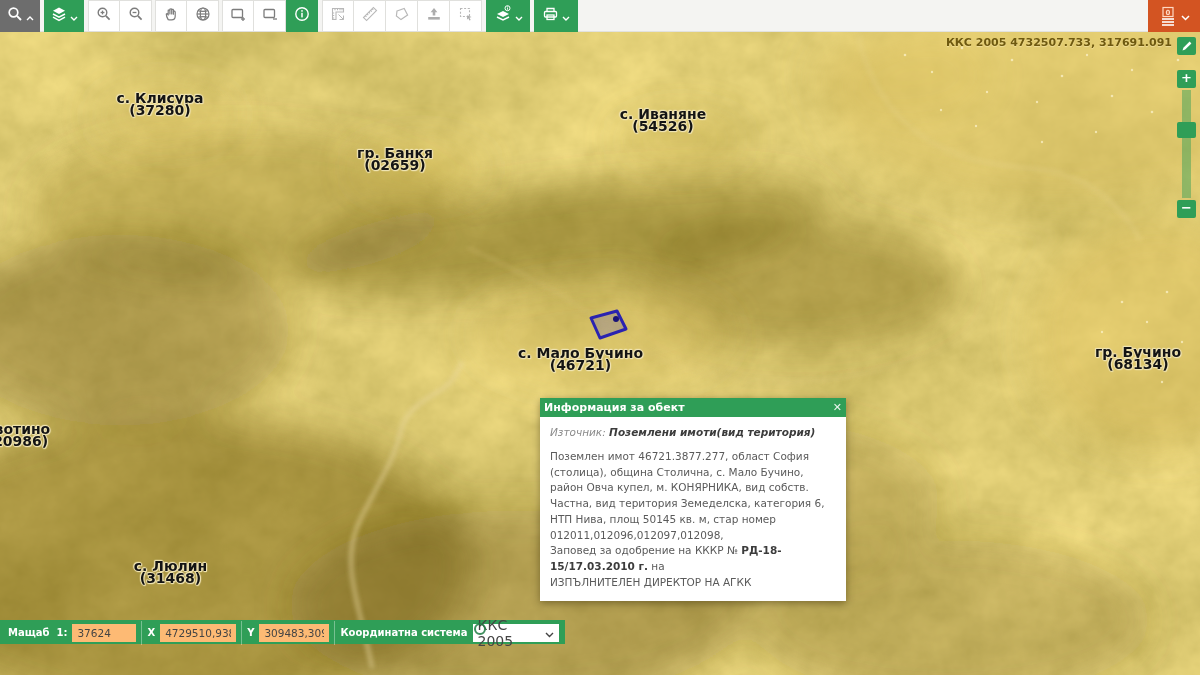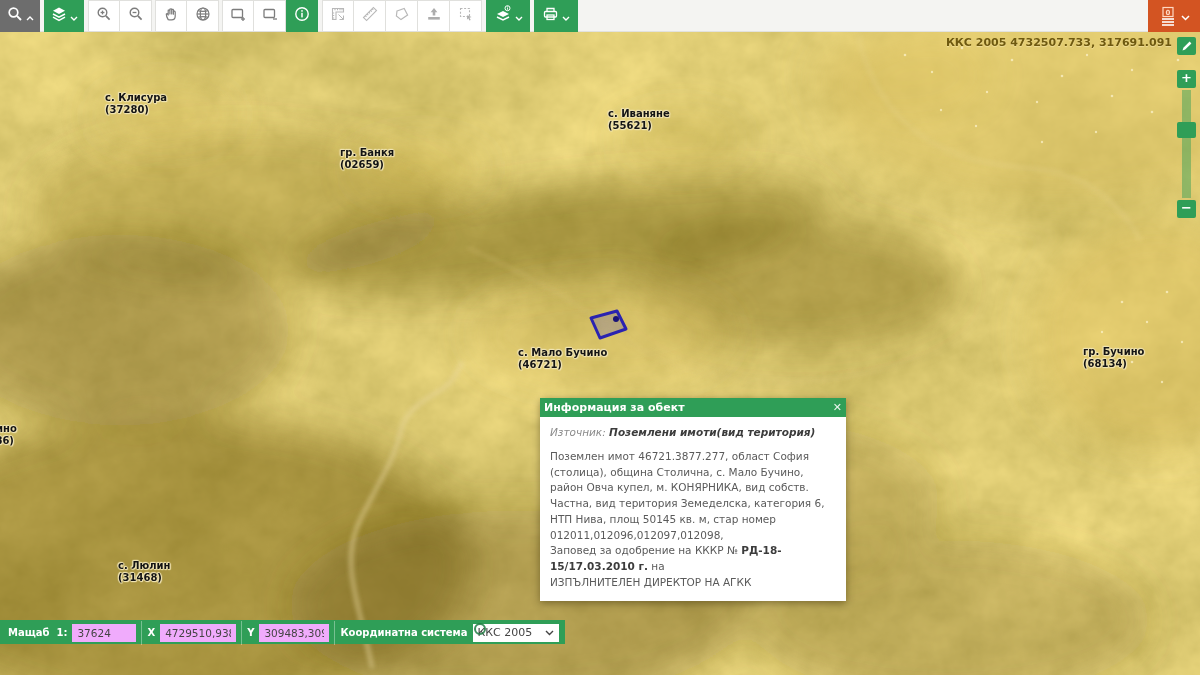--- a/index.html
+++ b/index.html
@@ -1,21 +1,21 @@
 <!DOCTYPE html>
 <html><head>
 <meta charset="utf-8">
 <style>
   * { margin:0; padding:0; box-sizing:border-box; }
   html,body { width:1200px; height:675px; overflow:hidden; font-family:"DejaVu Sans","Liberation Sans",sans-serif; }
   .app { position:relative; width:1200px; height:675px; background:#b3922b; overflow:hidden; }
 
   
   #mapsvg { position:absolute; left:0; top:0; }
-  .map-label { position:absolute; font-size:10px; font-weight:bold; color:#141414; line-height:12px; white-space:nowrap; pointer-events:none;
+  .map-label { position:absolute; text-align:center; font-size:14px; font-weight:bold; color:#141414; line-height:12px; white-space:nowrap; pointer-events:none;
     text-shadow:-1px 0 1px #efe3b4, 1px 0 1px #efe3b4, 0 -1px 1px #efe3b4, 0 1px 1px #efe3b4, 1px 1px 1px #efe3b4, -1px -1px 1px #efe3b4; }
   .coords-display { position:absolute; top:36px; right:28px; font-size:11px; font-weight:bold; color:#6e5910; text-shadow:0 1px 1px rgba(255,244,200,.5);margin-left:24px; }
 
   
   .toolbar { position:absolute; left:0; top:0; width:1200px; height:32px; background:#f4f4f2; border-bottom:1px solid #e2e2df; display:flex; align-items:center; }
   .tbtn { width:32px; height:32px; background:#fff; border:1px solid #e0e0dd; display:flex; align-items:center; justify-content:center; cursor:pointer; flex:0 0 auto; }
   .tbtn + .tbtn { border-left:none; }
   .tbtn.wide { width:44px; gap:3px; }
   .tbtn.dark { background:#6d6d6d; border-color:#6d6d6d; width:40px; gap:3px; }
   .tbtn.green { background:#2f9e57; border-color:#2f9e57; }
@@ -35,22 +35,22 @@
   .popup-header { background:#2f9e57; color:#fff; font-size:11px; font-weight:bold; padding:3px 4px; display:flex; align-items:center; }
   .popup-close { margin-left:auto; cursor:pointer; font-size:11px; font-weight:normal; opacity:.9; }
   .popup-body { padding:8px 10px 10px 10px; color:#5a5a5a; line-height:1.5; }
   .popup-source { margin-bottom:8px;font-style:italic; }
   .popup-source b { color:#3c3c3c; }
   .src-label { color:#8a8a8a; }
 
   
   .statusbar { position:absolute; left:0; top:620px; height:24px; background:#2f9e57; display:flex; align-items:center; padding:1px 6px 0 8px; gap:5px; }
   .sb-label { color:#fff; font-size:10px; font-weight:bold; white-space:nowrap; }
-  .sb-input { height:18px; border:none; background:#f0abfc; font-size:10.5px; color:#444; padding:0 5px; font-family:"DejaVu Sans",sans-serif; }
-  .sb-select { height:18px; background:#fff; display:flex; align-items:center; justify-content:space-between; padding:0 5px; width:86px; font-size:11px; color:#444; cursor:pointer; }
+  .sb-input { height:18px; border:none; background:#fdba74; font-size:10.5px; color:#444; padding:0 5px; font-family:"DejaVu Sans",sans-serif; }
+  .sb-select { height:18px; background:#fff; display:flex; align-items:center; justify-content:space-between; padding:0 5px; width:86px; font-size:14px; color:#444; cursor:pointer; }
   .sb-divider { width:1px; height:24px; background:rgba(255,255,255,.35); }
   .sb-after-icon { position:absolute; left:474px; top:623px; width:12px; height:12px; border:2px solid #1d7b42; border-radius:50%; opacity:.85; }
 </style>
 </head>
 <body>
 
 <div class="app">
 
   <svg id="mapsvg" width="1200" height="675">
     <defs>
@@ -141,21 +141,21 @@
   <div class="map-label" style="left:105px; top:92px; width:110px;">
     <div>с. Клисура</div>
       <div>(37280)</div>
   </div>
   <div class="map-label" style="left:340px; top:140px; width:110px;margin-top:7px;">
     <div>гр. Банкя</div>
       <div>(02659)</div>
   </div>
   <div class="map-label" style="left:608px; top:108px; width:110px;">
     <div>с. Иваняне</div>
-      <div>(55621)</div>
+      <div>(54526)</div>
   </div>
   <div class="map-label" style="left:518px; top:347px; width:125px;">
     <div>с. Мало Бучино</div>
       <div>(46721)</div>
   </div>
   <div class="map-label" style="left:1083px; top:346px; width:110px;">
     <div>гр. Бучино</div>
       <div>(68134)</div>
   </div>
   <div class="map-label" style="left:118px; top:560px; width:105px;">

